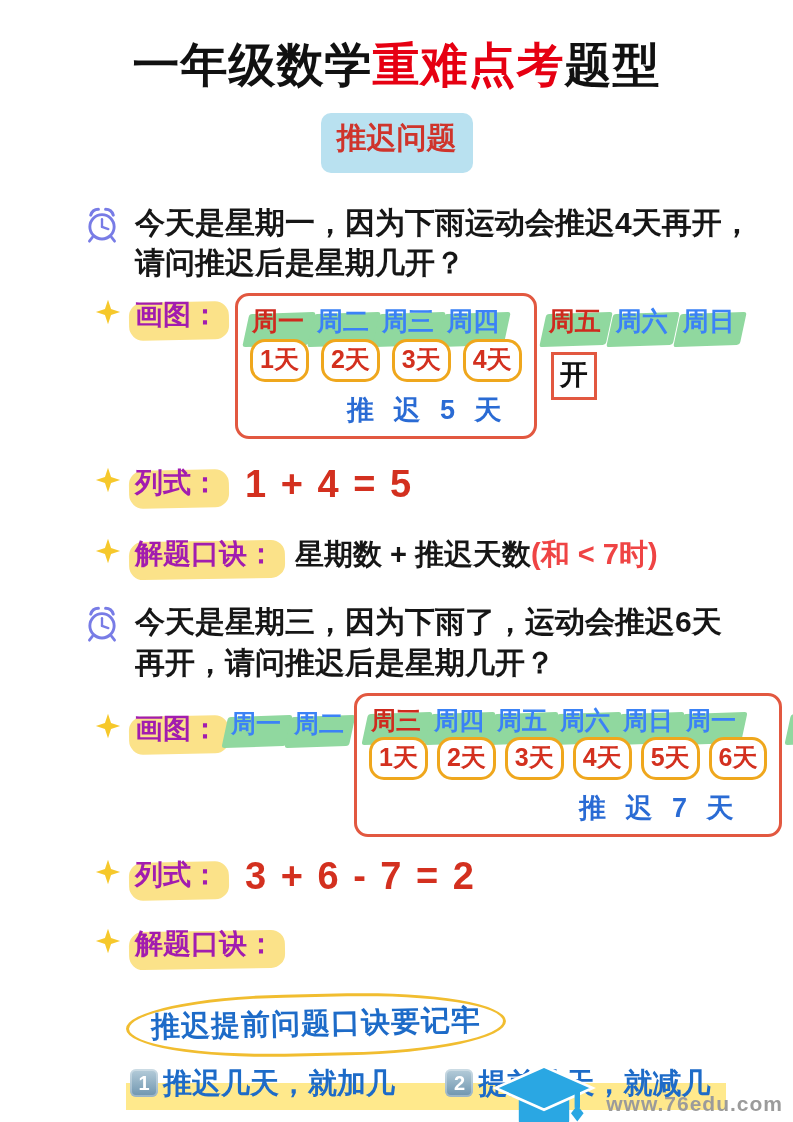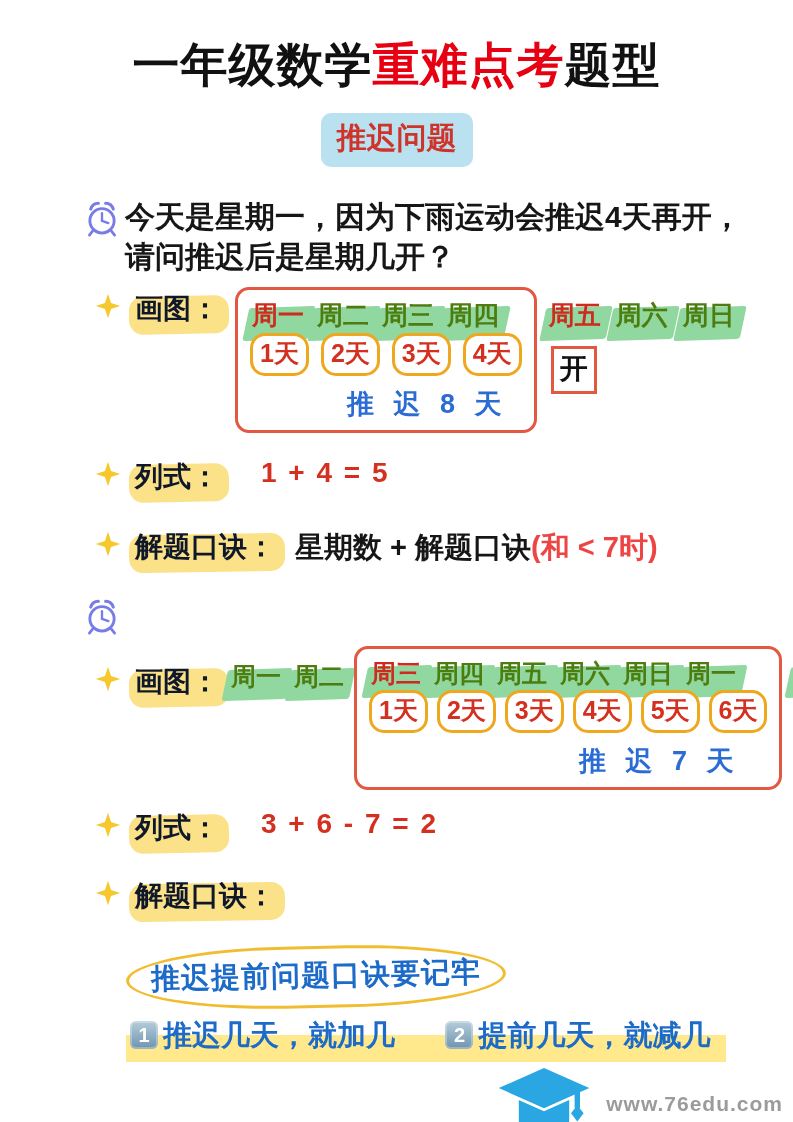--- a/index.html
+++ b/index.html
@@ -7,57 +7,57 @@
     width:793px;height:1122px;background:#ffffff;position:relative;overflow:hidden;
     font-family:"Liberation Sans","DejaVu Sans",sans-serif;color:#151515;
   }
   .page{position:relative;width:793px;height:1122px;}
 
   
   .title{margin-top:34px;text-align:center;font-size:47px;font-weight:bold;letter-spacing:1px;color:#111;}
   .title .red{color:#e60012;text-align:center;}
   .subtitle-row{text-align:center;margin-top:16px;}
   .subtitle{display:inline-block;background:#b9e1f0;color:#cf342b;font-size:30px;font-weight:bold;
-    padding:5px 16px 8px;border-radius:10px;}
-
-  
-  .qrow{display:flex;gap:5px;margin-left:84px;margin-right:30px;}
+    padding:5px 16px 14px;border-radius:10px;}
+
+  
+  .qrow{display:flex;gap:15px;margin-left:84px;margin-right:30px;}
   .qtext{font-size:30px;font-weight:bold;line-height:1.34;color:#161616;}
   .clock{flex:none;margin-top:3px;}
 
   
   .steprow{display:flex;align-items:flex-start;margin-left:95px;}
   .spark{flex:none;margin:6px 10px 0 0;}
-  .pill{position:relative;display:inline-block;font-size:28px;font-weight:bold;color:#0f172a;
+  .pill{position:relative;display:inline-block;font-size:28px;font-weight:bold;color:#a21caf;
     padding:3px 8px 3px 4px;white-space:nowrap;}
   .pill::before{content:"";position:absolute;left:-2px;right:-2px;top:9px;bottom:-3px;
     background:#fbe289;border-radius:14px;transform:rotate(-1deg);z-index:-1;}
 
   
   .dgrid{display:flex;align-items:flex-start;margin-left:8px;}
   .rbox{border:3px solid #e25840;border-radius:14px;padding:8px 12px 8px;background:transparent;}
   .drow{display:flex;gap:9px;align-items:center;}
-  .day{position:relative;font-size:26px;font-weight:bold;color:#4d7c0f;white-space:nowrap;padding:0 2px;}
+  .day{position:relative;font-size:26px;font-weight:bold;color:#3b82f6;white-space:nowrap;padding:0 2px;}
   .day.red{color:#cf2a1e;}
   .hl-g::before{content:"";position:absolute;left:-4px;right:-6px;top:9px;bottom:-7px;
     background:#90d89f;transform:skewX(-14deg) rotate(-2deg);border-radius:3px;z-index:-1;}
   .d2 .day{font-size:25px;}
   .chiprow{display:flex;gap:12px;}
   .chip{display:inline-block;border:3px solid #efa71d;border-radius:15px;color:#d3301f;
     font-weight:bold;font-size:25px;padding:1px 7px 3px;background:#fff;white-space:nowrap;}
   .delay{color:#2a6bd4;font-weight:bold;font-size:27px;letter-spacing:6px;
     text-align:right;padding:10px 14px 0 0;white-space:nowrap;}
   .outcol{display:flex;flex-direction:column;align-items:flex-start;margin-left:10px;}
   .outdays{display:flex;gap:11px;margin-top:11px;}
   .openbox{display:inline-block;border:3px solid #e25840;color:#111;font-size:28px;font-weight:bold;
     padding:1px 6px 3px;margin-top:13px;margin-left:4px;background:#fff;}
   .leaddays{display:flex;gap:9px;margin:14px 8px 0 2px;}
 
   
-  .formula{color:#d3301f;font-weight:bold;font-size:28px;letter-spacing:2px;margin:2px 0 0 34px;}
+  .formula{color:#d3301f;font-weight:bold;font-size:38px;letter-spacing:2px;margin:2px 0 0 18px;}
   .tipline{font-size:29px;font-weight:bold;color:#161616;margin:3px 0 0 12px;white-space:nowrap;}
   .tipnote{color:#ef4444;}
 
   
   .sumhead-row{margin:28px 0 0 126px;}
   .ellipse{display:inline-block;border:3px solid #f1bd30;border-radius:50%/60%;
     padding:7px 22px 9px;transform:rotate(-1.2deg);}
   .sumhead{color:#1d6bc8;font-size:29px;font-weight:bold;letter-spacing:1px;}
   .rules-row{margin:8px 0 0 126px;display:inline-block;
     background:linear-gradient(transparent 42%, #ffe98c 42%);padding:0 16px 6px 4px;}
@@ -121,21 +121,21 @@
           <span class="day hl-g">周二</span>
           <span class="day hl-g">周三</span>
           <span class="day hl-g">周四</span>
         </div>
         <div class="chiprow">
           <span class="chip">1天</span>
           <span class="chip">2天</span>
           <span class="chip">3天</span>
           <span class="chip">4天</span>
         </div>
-        <div class="delay">推 迟 8 天</div>
+        <div class="delay">推 迟 5 天</div>
       </div>
       <div class="outcol">
         <div class="outdays">
           <span class="day red hl-g">周五</span>
           <span class="day hl-g">周六</span>
           <span class="day hl-g">周日</span>
         </div>
         <span class="openbox">开</span>
       </div>
     </div>
@@ -149,34 +149,38 @@
     <span class="pill">列式：</span>
     <span class="formula">1 + 4 = 5</span>
   </div>
 
   
   <div class="steprow mt26">
     <svg class="spark" viewBox="0 0 30 30" width="26" height="26">
       <path d="M15 1 L18.5 11.5 L29 15 L18.5 18.5 L15 29 L11.5 18.5 L1 15 L11.5 11.5 Z" fill="#f6c82b"></path>
     </svg>
     <span class="pill">解题口诀：</span>
-    <span class="tipline"><span>星期数 + 解题口诀</span><span class="tipnote">(和 &lt; 7时)</span></span>
+    <span class="tipline"><span>星期数 + 推迟天数</span><span class="tipnote">(和 &lt; 7时)</span></span>
   </div>
 
   
   <div class="qrow mt26">
     <svg class="clock" viewBox="0 0 40 42" width="36" height="38">
       <path d="M7.5 10 A9 9 0 0 1 16 3.5" stroke="#787ce6" stroke-width="3.4" fill="none" stroke-linecap="round"></path>
       <path d="M32.5 10 A9 9 0 0 0 24 3.5" stroke="#787ce6" stroke-width="3.4" fill="none" stroke-linecap="round"></path>
       <circle cx="20" cy="23" r="13.5" fill="#fff" stroke="#787ce6" stroke-width="3.2"></circle>
       <path d="M20 23 V14.5" stroke="#787ce6" stroke-width="2.6" stroke-linecap="round"></path>
       <path d="M20 23 L27 25.5" stroke="#787ce6" stroke-width="2.6" stroke-linecap="round"></path>
       <path d="M9.5 34.5 L6 39" stroke="#787ce6" stroke-width="3" stroke-linecap="round"></path>
       <path d="M30.5 34.5 L34 39" stroke="#787ce6" stroke-width="3" stroke-linecap="round"></path>
     </svg>
+    <div class="qtext">
+      <div>今天是星期三，因为下雨了，运动会推迟6天</div>
+      <div>再开，请问推迟后是星期几开？</div>
+    </div>
   </div>
 
   
   <div class="steprow mt10 d2">
     <svg class="spark lblofs" viewBox="0 0 30 30" width="26" height="26" style="margin-top:20px;">
       <path d="M15 1 L18.5 11.5 L29 15 L18.5 18.5 L15 29 L11.5 18.5 L1 15 L11.5 11.5 Z" fill="#f6c82b"></path>
     </svg>
     <span class="pill lblofs">画图：</span>
     <div class="leaddays">
       <span class="day hl-g">周一</span>

